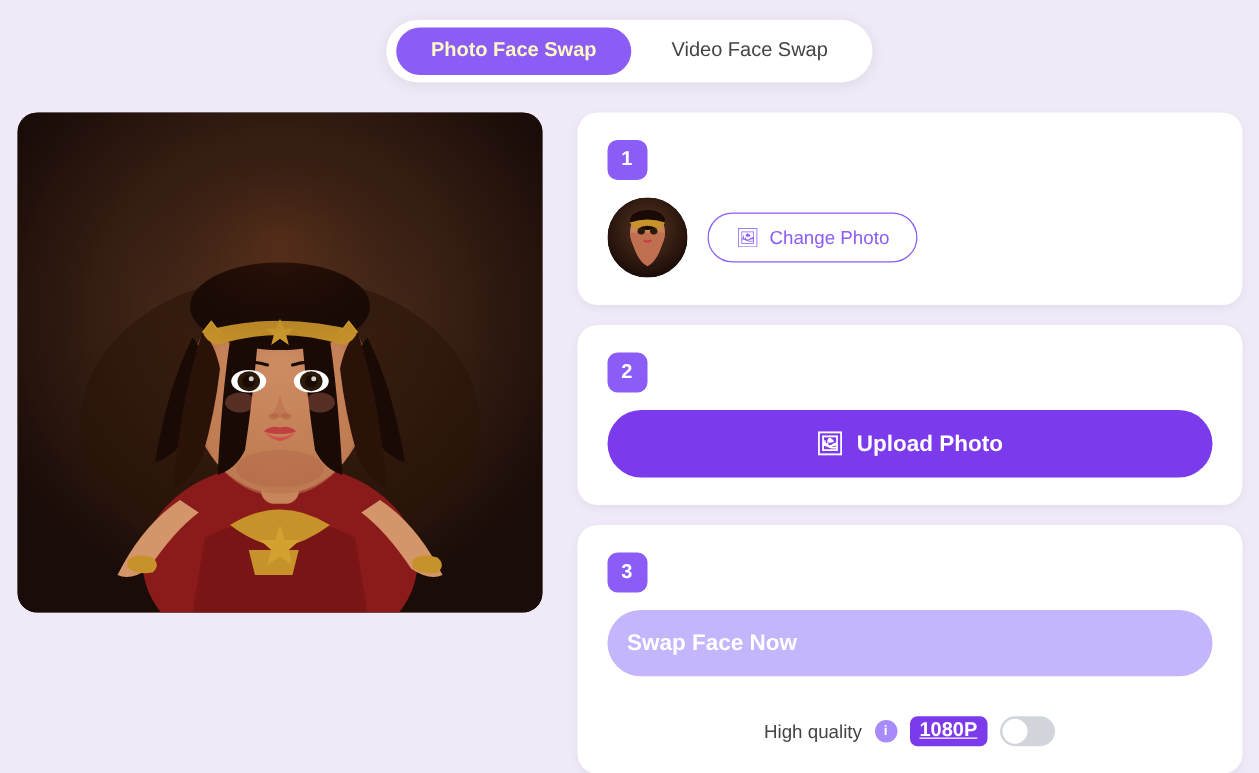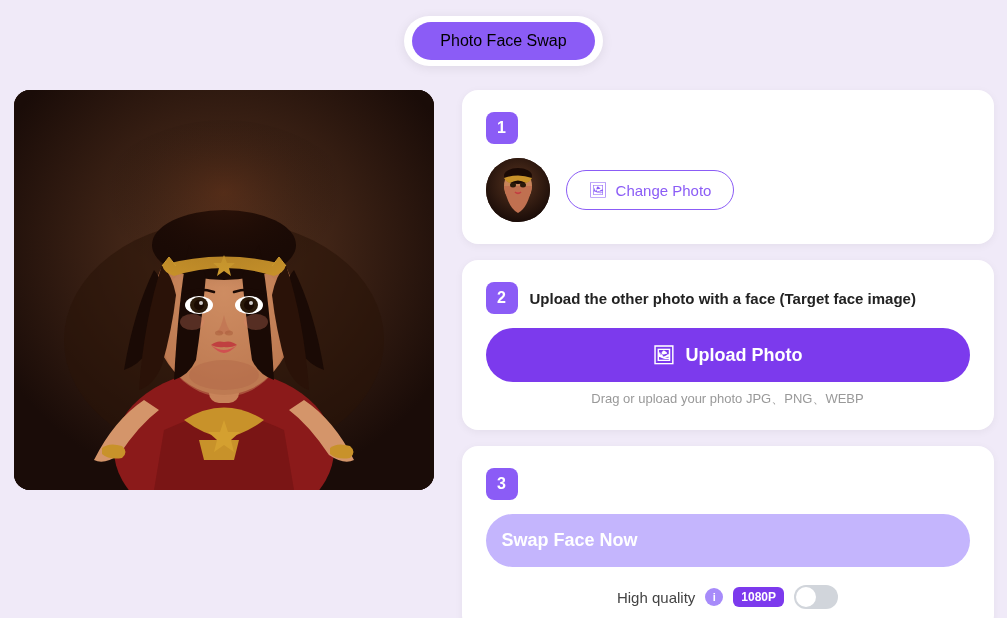--- a/index.html
+++ b/index.html
@@ -29,22 +29,22 @@
       padding: 10px 28px;
       border-radius: 40px;
       font-size: 16px;
       font-weight: 500;
       cursor: pointer;
       color: #444;
       transition: all 0.2s;
     }
     .nav-item.active {
       background: #8b5cf6;
-      color: #000000;
-      font-weight: 400;
+      color: #fef9c3;
+      font-weight: 700;
     }
 
     
     .main-content {
       display: flex;
       flex-direction: row;
       gap: 28px;
       margin-top: 24px;
       width: 980px;
       align-items: flex-start;
@@ -190,21 +190,21 @@
       cursor: pointer;
       border: none;
       margin-top: 10px;
     }
 
     .quality-row {
       display: flex;
       align-items: center;
       justify-content: center;
       gap: 10px;
-      margin-top: 18px;
+      margin-top: 32px;
     }
     .quality-label {
       font-size: 15px;
       font-weight: 500;
       color: #444;
     }
     .quality-info-icon {
       width: 18px;
       height: 18px;
       border-radius: 50%;
@@ -212,24 +212,25 @@
       color: white;
       font-size: 11px;
       font-weight: 700;
       display: flex;
       align-items: center;
       justify-content: center;
     }
     .quality-badge {
       background: #7c3aed;
       color: white;
-      font-size: 12px;
+      font-size: 16px;
       font-weight: 700;
       padding: 3px 8px;
       border-radius: 6px;
+      text-decoration: underline;
     }
     .toggle-switch {
       width: 44px;
       height: 24px;
       background: #d1d5db;
       border-radius: 12px;
       position: relative;
       cursor: pointer;
     }
     .toggle-thumb {
@@ -242,20 +243,21 @@
       left: 2px;
       transition: left 0.2s;
     }
   </style>
 </head>
 <body>
 
 <nav>
   <div class="top-nav">
     <div class="nav-item active">Photo Face Swap</div>
+    <div class="nav-item">Video Face Swap</div>
   </div>
 </nav>
 
 <div class="main-content">
 
   <div class="left-image">
     <div class="left-image-inner">
 
       <svg class="portrait-svg" viewBox="0 0 420 400" xmlns="http://www.w3.org/2000/svg">
         <defs>
@@ -379,27 +381,25 @@
         <button class="change-photo-btn">
           <span>🖼</span>
           <span>Change Photo</span>
         </button>
       </div>
     </div>
 
     <div class="step-card">
       <div class="step-header">
         <div class="step-number">2</div>
-        <span class="step-title">Upload the other photo with a face (Target face image)</span>
       </div>
       <button class="upload-btn">
         <span>🖼</span>
         <span>Upload Photo</span>
       </button>
-      <p class="upload-hint">Drag or upload your photo JPG、PNG、WEBP</p>
     </div>
 
     <div class="step-card">
       <div class="step-header">
         <div class="step-number">3</div>
       </div>
       <button class="swap-btn">
         <span>Swap Face Now</span>
       </button>
       <div class="quality-row">

